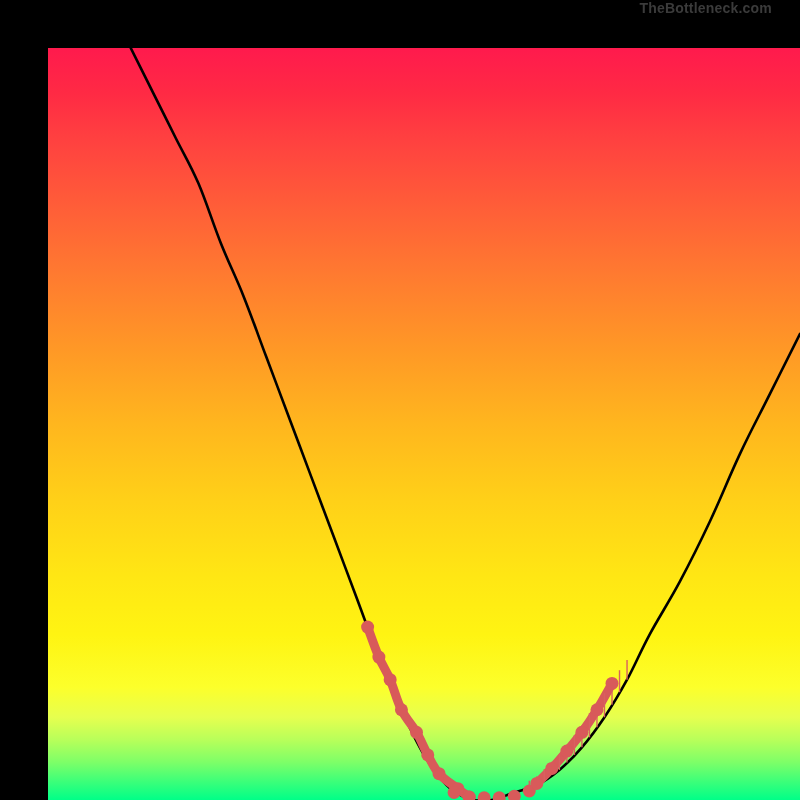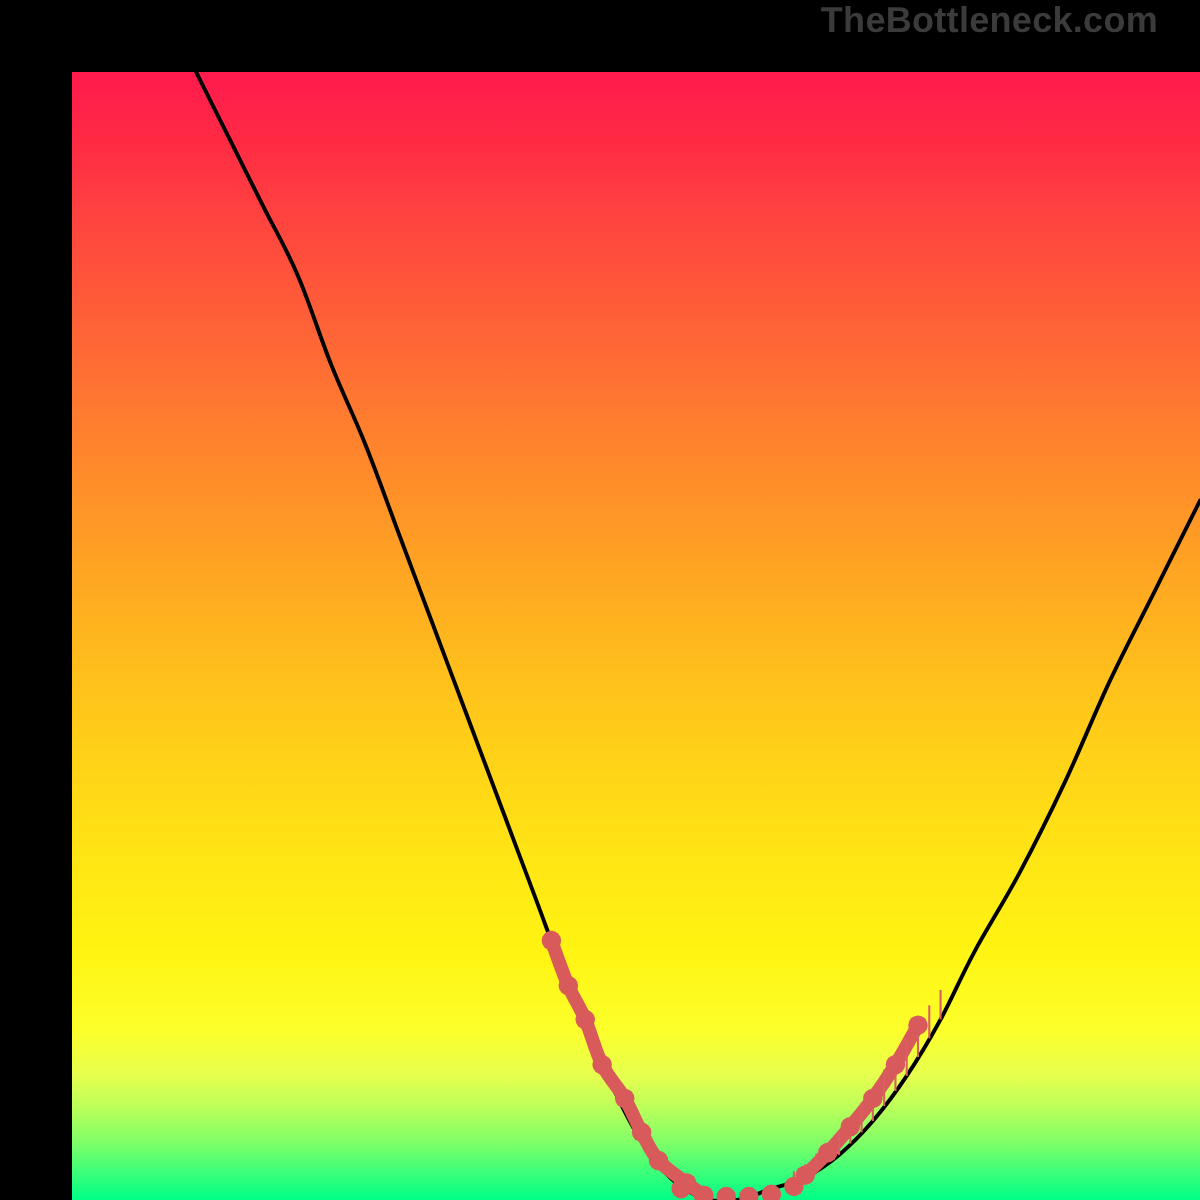--- a/index.html
+++ b/index.html
@@ -53,21 +53,21 @@
     position: absolute;
     inset: 0;
     width: 752px;
     height: 752px;
   }
   .watermark {
     position: absolute;
     top: 0px;
     right: 28px;
     font-family: Arial, Helvetica, sans-serif;
-    font-size: 24px;
+    font-size: 14px;
     font-weight: 600;
     color: #3b3b3b;
     letter-spacing: 0.2px;
     user-select: none;
     z-index: 3;
     margin-left: 36px;
   }
 </style>
 </head>
 <body>

